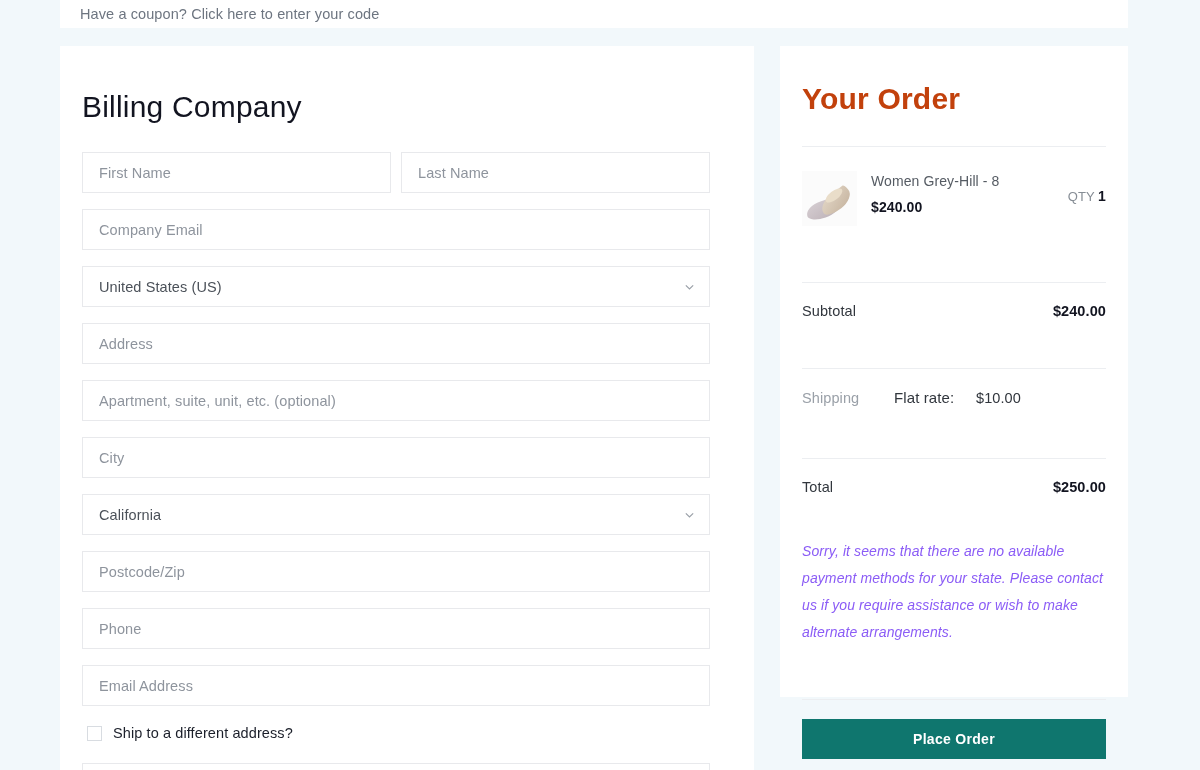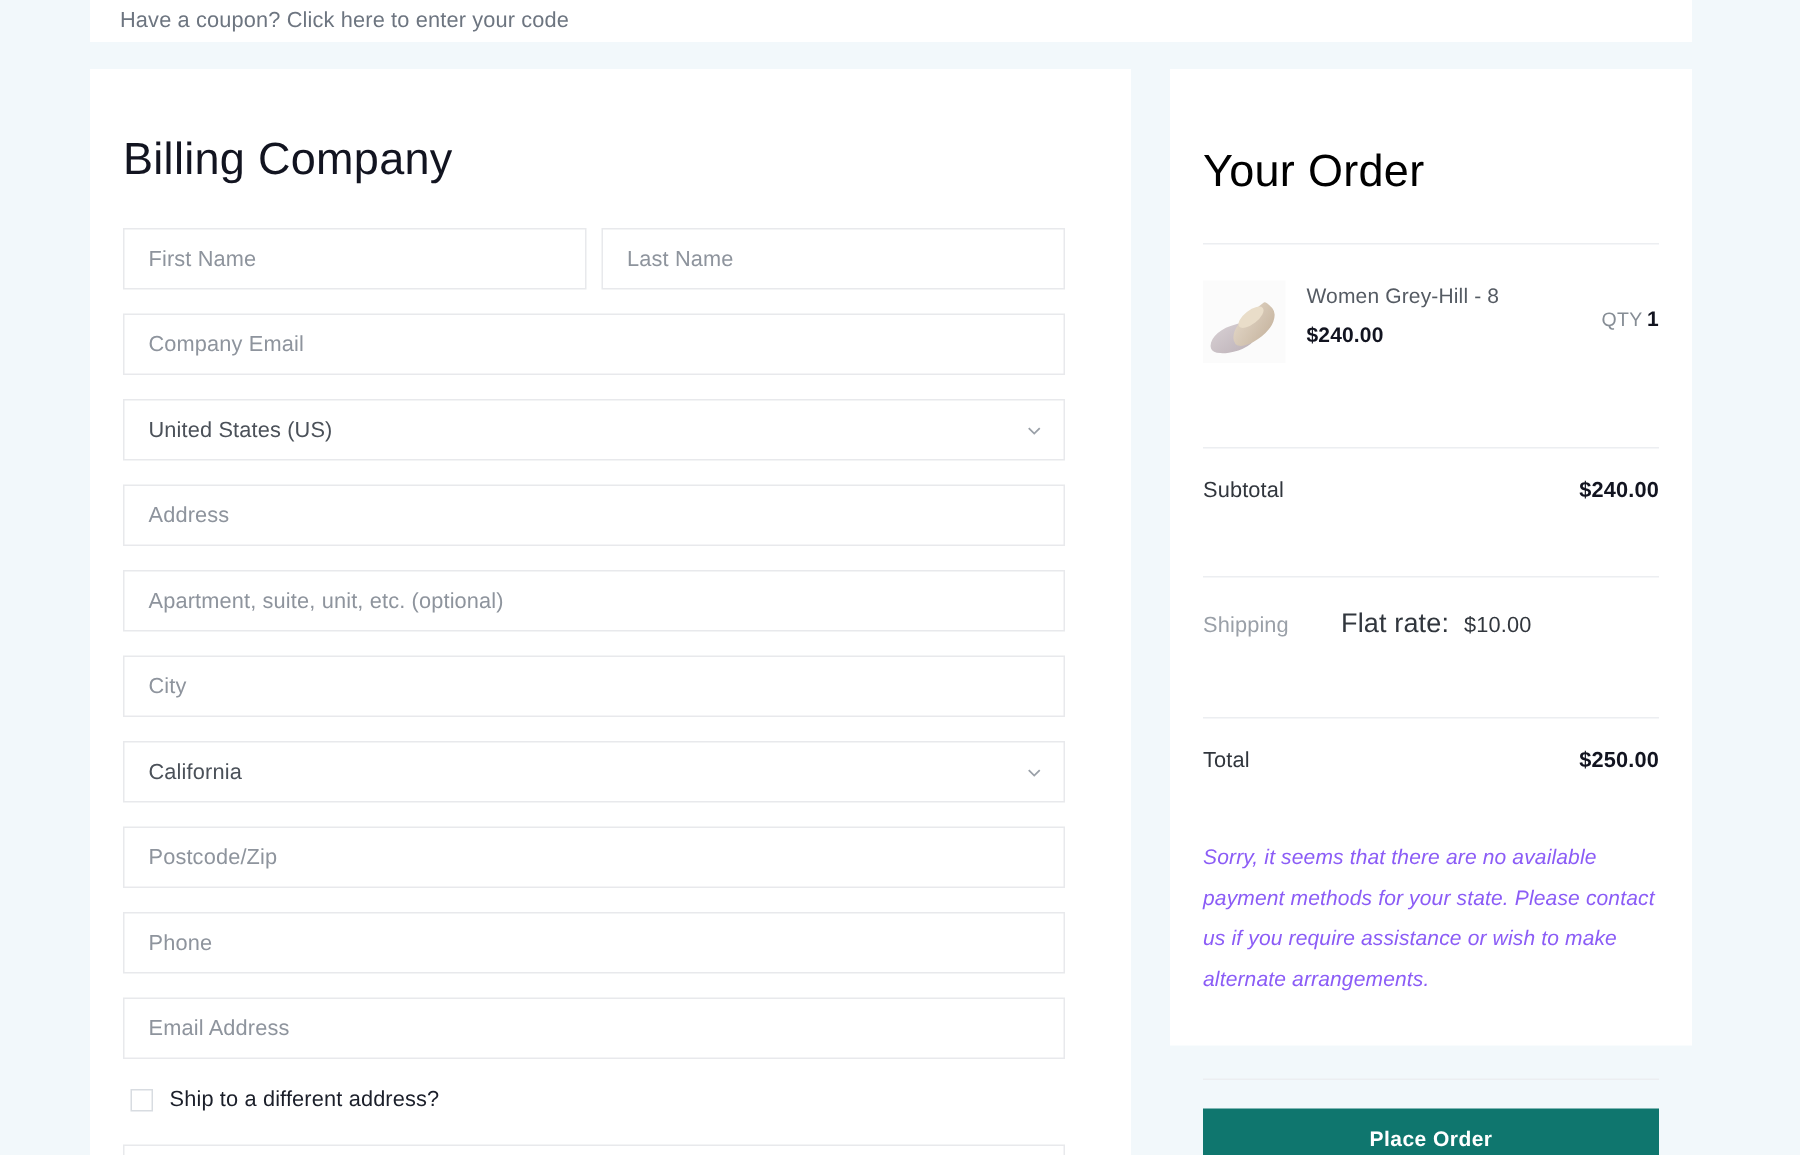--- a/index.html
+++ b/index.html
@@ -125,24 +125,24 @@
     left: 780px;
     top: 46px;
     width: 348px;
     height: 651px;
     background: #ffffff;
     padding: 30px 22px 0 22px;
   }
 
   .order-title {
     font-size: 30px;
-    font-weight: 400;
-    color: #000000;
+    font-weight: 700;
+    color: #c2410c;
     letter-spacing: .2px;
-    margin: 22px 0 0 0;
+    margin: 6px 0 0 0;
   }
 
   .divider {
     height: 1px;
     background: #eceef1;
     margin: 30px 0 0 0;
   }
 
   
   .prod-row {
@@ -241,21 +241,21 @@
     padding: 20px 0 22px 0;
   }
   .ship-label {
     font-size: 14.5px;
     color: #9aa0a8;
     letter-spacing: .1px;
     width: 92px;
     flex: none;
   }
   .ship-method {
-    font-size: 18px;
+    font-size: 15px;
     color: #31363d;
     letter-spacing: .1px;
     width: 82px;
     flex: none;
   }
   .ship-amt {
     font-size: 14.5px;
     color: #31363d;
     letter-spacing: .1px;
   }

